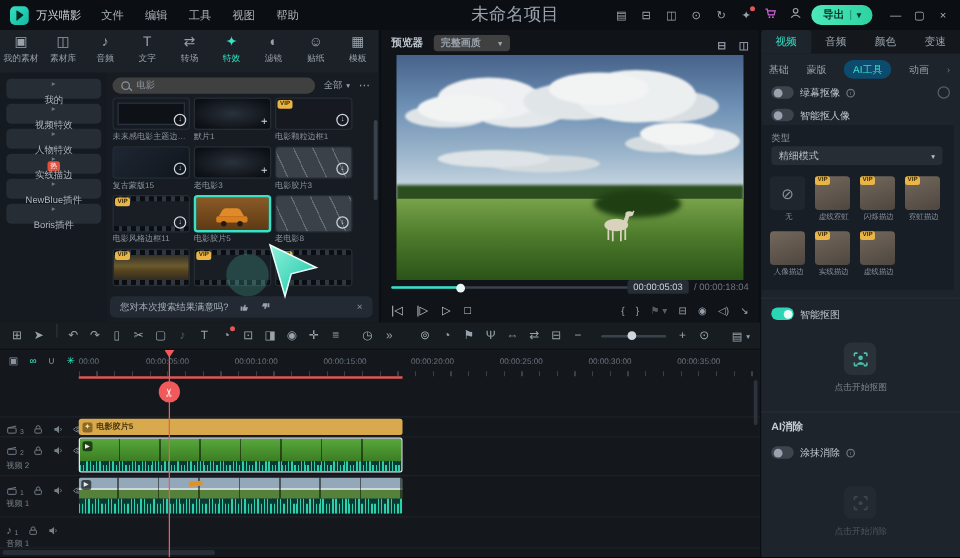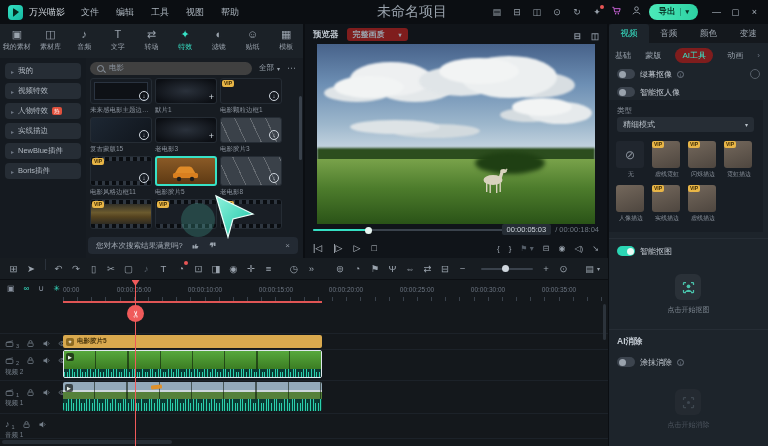--- a/index.html
+++ b/index.html
@@ -25,21 +25,21 @@
   .win-controls{display:flex;gap:4px;margin-left:4px;}
   .win-controls span{width:15px;text-align:center;font-size:9px;color:#aab3bc;}
   
   .media-panel{position:absolute;left:0;top:24px;width:303px;height:234px;background:#1b2127;}
   .media-tabs{position:absolute;top:1px;left:0;right:0;height:33px;display:flex;}
   .mtab{flex:1;display:flex;flex-direction:column;align-items:center;gap:2px;padding-top:4px;color:#99a2ac;}
   .mtab .mi{font-size:11px;line-height:11px;}
   .mtab .ml{font-size:7px;}
   .mtab.active{color:#37e2c6;}
   .fx-sidebar{position:absolute;left:0;top:34px;width:86px;bottom:0;background:#151a20;padding-top:5px;box-sizing:border-box;}
-  .side-item{margin:0 5px 4px 5px;height:16px;border-radius:4px;background:#262d35;display:flex;align-items:center;gap:4px;padding:0 6px;}
+  .side-item{margin:0 5px 4px 5px;height:16px;border-radius:4px;background:#262d35;display:flex;align-items:center;gap:4px;padding:0 6px;flex-direction:column;}
   .side-item .arr{font-size:6px;color:#6b7480;}
   .side-item .sl{font-size:7.5px;color:#b0b8c1;white-space:nowrap;}
   .badge-hot{background:#e0503c;color:#fff;font-size:5.5px;border-radius:2px;padding:0 2px;line-height:8px;}
   .media-content{position:absolute;left:86px;top:34px;right:0;bottom:0;background:#171c22;}
   .search-row{position:absolute;top:3px;left:4px;right:6px;height:14px;display:flex;align-items:center;gap:7px;}
   .search-box{flex:1;height:13px;background:#404040;border-radius:7px;display:flex;align-items:center;gap:5px;padding:0 7px;font-size:7.5px;color:#8a939e;}
   .ic-search{width:5px;height:5px;border:1px solid #8a939e;border-radius:50%;position:relative;flex:none;}
   .ic-search::after{content:"";position:absolute;width:3px;height:1px;background:#8a939e;right:-2.5px;bottom:-1px;transform:rotate(45deg);}
   .filter{font-size:7.5px;color:#9aa3ad;display:flex;gap:3px;align-items:center;}
   .more{font-size:9px;color:#9aa3ad;letter-spacing:1px;}
@@ -69,21 +69,21 @@
   .feedback-bar{position:absolute;left:2px;right:5px;bottom:4px;height:17px;background:#232a33;border-radius:4px;display:flex;align-items:center;gap:8px;padding:0 8px;z-index:5;}
   .fb-q{font-size:7.5px;color:#a7afb9;}
   .fb-ic{width:9px;height:9px;color:#9aa3ad;}
   .fb-close{margin-left:auto;font-size:8px;color:#8a929c;}
   .media-scrollbar{position:absolute;right:1px;top:38px;width:3px;height:64px;border-radius:2px;background:#39414b;}
   .cursor-svg{position:absolute;left:178px;top:166px;z-index:9;pointer-events:none;}
   
   .preview-panel{position:absolute;left:305px;top:24px;width:302px;height:234px;background:#101419;}
   .pv-head{position:absolute;top:2px;left:8px;right:8px;height:15px;display:flex;align-items:flex-end;gap:8px;font-weight:bold;}
   .pv-title{font-size:8.5px;color:#b9c1c9;}
-  .pv-quality{height:13px;background:#7f1d1d;border-radius:3px;display:flex;align-items:center;gap:14px;padding:0 6px;font-size:8px;color:#9aa3ad;}
+  .pv-quality{height:13px;background:#404040;border-radius:3px;display:flex;align-items:center;gap:14px;padding:0 6px;font-size:8px;color:#9aa3ad;}
   .pv-hicons{margin-left:auto;display:flex;gap:10px;font-size:8.5px;color:#8a939e;}
   .pv-video{position:absolute;left:12px;right:12px;top:20px;height:180px;background:#000;overflow:hidden;}
   .scene{position:absolute;inset:0;}
   .sky{position:absolute;left:0;right:0;top:0;height:64%;background:linear-gradient(180deg,#47628a 0%,#6d8fb4 35%,#9db7cc 70%,#d5e0e8 100%);}
   .cloud{position:absolute;background:#f2f4f4;border-radius:50%;filter:blur(1px);}
   .c1{left:6%;top:18%;width:70px;height:22px;box-shadow:22px -8px 0 6px #eef0f1,46px 2px 0 2px #e4e8ea,-12px 6px 0 -2px #dfe4e7;}
   .c2{left:44%;top:8%;width:80px;height:26px;box-shadow:30px 6px 0 8px #eceff0,-18px 10px 0 2px #e0e5e8,56px 14px 0 0 #d8dee2;}
   .c3{left:70%;top:30%;width:60px;height:18px;box-shadow:18px 6px 0 2px #e6eaec,-14px 8px 0 -2px #d5dce0;}
   .c4{left:12%;top:42%;width:90px;height:14px;background:#dde3e6;box-shadow:40px 4px 0 0 #d2dade;}
   .treeline{position:absolute;left:0;right:0;top:58%;height:9%;background:#2c4d1e;filter:blur(1.2px);}
@@ -99,21 +99,21 @@
   .pv-transport{position:absolute;left:8px;right:8px;top:217px;height:14px;display:flex;align-items:center;}
   .tr-left{display:flex;gap:11px;font-size:9px;color:#c0c7cf;}
   .tr-right{margin-left:auto;display:flex;gap:9px;font-size:8px;color:#98a1ab;align-items:center;}
   .tr-right .dim{color:#545d67;}
   
   .right-panel{position:absolute;left:609px;top:24px;width:159px;height:422px;background:#1d242b;}
   .rp-tabs{position:absolute;top:0;left:0;right:0;height:19px;background:#14181d;display:flex;}
   .rp-tab{flex:1;display:flex;align-items:center;justify-content:center;font-size:8.5px;color:#9aa3ad;}
   .rp-tab.active{background:#1d242b;color:#37e2c6;border-radius:3px 3px 0 0;}
   .rp-subtabs{position:absolute;top:23px;left:6px;right:8px;height:16px;display:flex;align-items:center;justify-content:space-between;font-size:8px;color:#9aa3ad;}
-  .rp-subtab.active{background:#7f1d1d;color:#38e2c6;border-radius:8px;padding:2px 7px;}
+  .rp-subtab.active{background:#0c4a6e;color:#38e2c6;border-radius:8px;padding:2px 7px;}
   .rp-row{position:absolute;left:8px;right:8px;display:flex;align-items:center;gap:5px;height:12px;}
   .rp-label{font-size:8px;color:#c0c7cf;white-space:nowrap;}
   .circle-i{width:7px;height:7px;border:1px solid #6b7480;border-radius:50%;color:#6b7480;font-size:5px;line-height:7px;text-align:center;flex:none;box-sizing:border-box;}
   .reset-ic{margin-left:auto;width:8px;height:8px;border:1px solid #565f69;border-radius:50%;}
   .switch{width:18px;height:10px;border-radius:5px;background:#3c444e;position:relative;flex:none;}
   .switch::after{content:"";position:absolute;left:1.5px;top:1.5px;width:7px;height:7px;border-radius:50%;background:#9aa3ad;}
   .switch.on{background:#2bd6b4;}
   .switch.on::after{left:auto;right:1.5px;background:#eafaf5;}
   .type-section{position:absolute;left:0;right:5px;top:76px;height:132px;background:#181e25;}
   .type-label{position:absolute;left:8px;top:82px;font-size:7.5px;color:#8a929c;}

